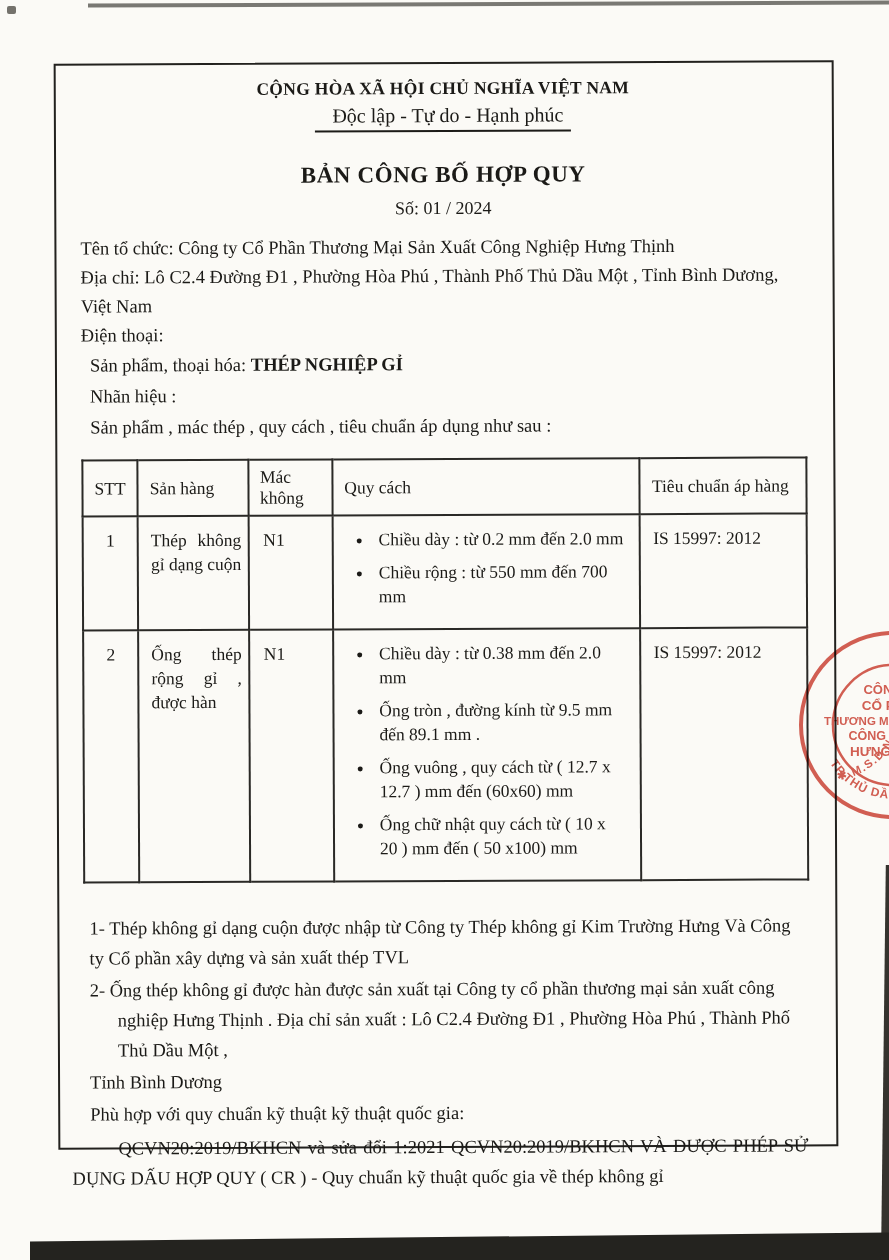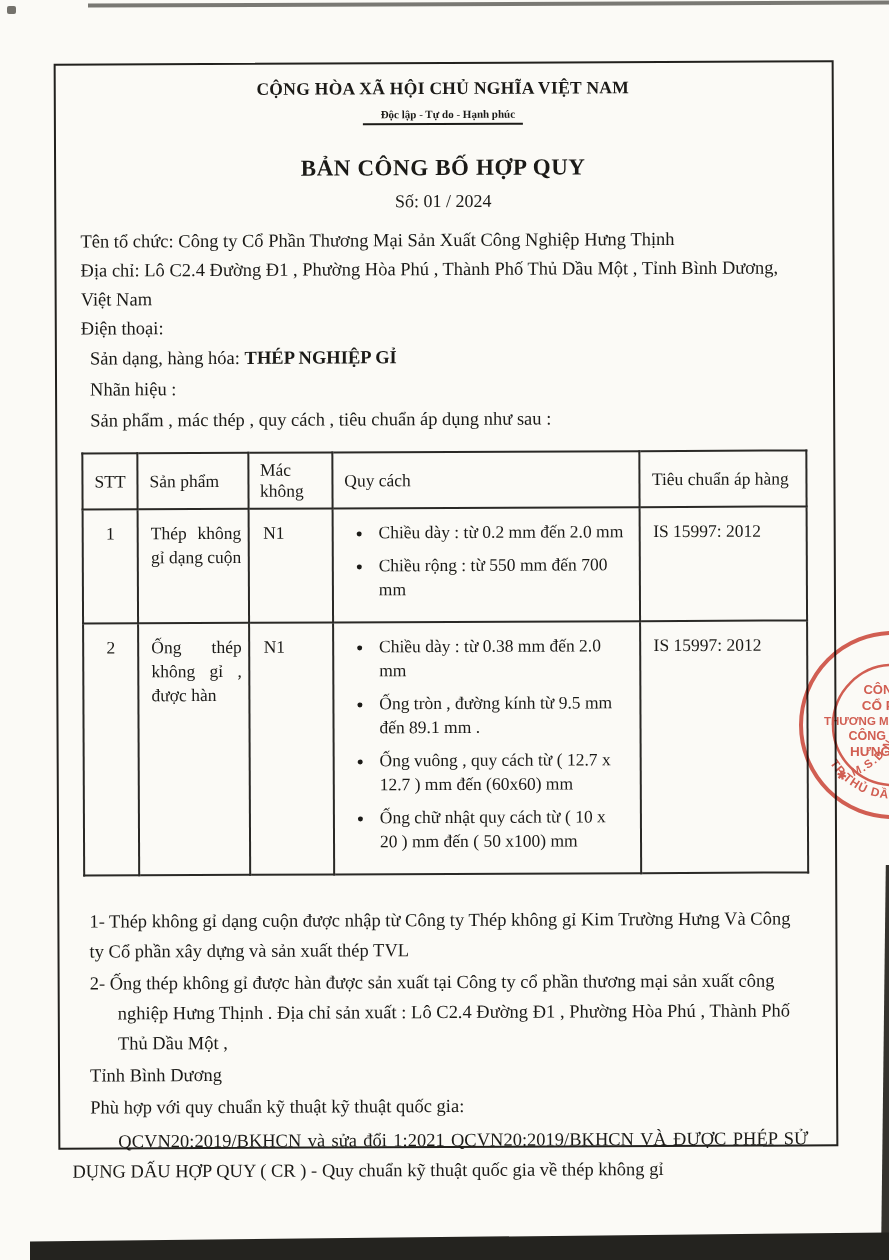--- a/index.html
+++ b/index.html
@@ -19,21 +19,21 @@
   .scan-bottom { position:absolute; left:30px; right:0; bottom:0; height:30px;
     background:#24231f; clip-path:polygon(0 38%,100% 8%,100% 100%,0 100%); }
   
   .border-box {
     position:absolute; left:56px; top:62px; width:780px; height:1086px;
     border:2px solid #22211e; padding:14px 26px 0 24px;
     transform:rotate(-0.25deg);
   }
   .nat1 { text-align:center; font-weight:bold; font-size:17.5px; letter-spacing:.3px; }
   .nat2-wrap { text-align:center; margin-top:5px; }
-  .nat2 { display:inline-block; font-weight:bold; font-size:11px;
+  .nat2 { display:inline-block; font-weight:normal; font-size:20px;
     border-bottom:2px solid #1c1b18; padding:0 8px 3px 18px; }
   .title { text-align:center; font-size:23px; font-weight:bold; letter-spacing:.6px; margin-top:30px; }
   .doc-number { text-align:center; font-size:18px; margin-top:10px; }
   .body-lines { margin-top:14px; }
   .line { font-size:18.5px; line-height:29px; }
   .line.indent { padding-left:9px; line-height:31px; }
   
   table { width:100%; border-collapse:collapse; margin-top:16px; font-size:17.5px; }
   th, td { border:2px solid #2a2926; vertical-align:top; }
   th { font-weight:normal; text-align:left; padding:6px 11px; height:44px; vertical-align:middle; }
@@ -70,58 +70,58 @@
       <span class="nat2">Độc lập - Tự do - Hạnh phúc</span>
     </div>
 
     <h1 class="title">BẢN CÔNG BỐ HỢP QUY</h1>
     <div class="doc-number">Số: 01 / 2024</div>
 
     <div class="body-lines">
       <p class="line">Tên tổ chức: Công ty Cổ Phần Thương Mại Sản Xuất Công Nghiệp Hưng Thịnh</p>
       <p class="line">Địa chỉ: Lô C2.4 Đường Đ1 , Phường Hòa Phú , Thành Phố Thủ Dầu Một , Tỉnh Bình Dương, Việt Nam</p>
       <p class="line">Điện thoại:</p>
-      <p class="line indent"><span>Sản dạng, hàng hóa: </span><strong>THÉP NGHIỆP GỈ</strong></p>
+      <p class="line indent"><span>Sản phẩm, thoại hóa: </span><strong>THÉP NGHIỆP GỈ</strong></p>
       <p class="line indent">Nhãn hiệu :</p>
       <p class="line indent">Sản phẩm , mác thép , quy cách , tiêu chuẩn áp dụng như sau :</p>
     </div>
 
     <table>
       <colgroup>
         <col style="width:6.5%">
           <col style="width:15.4%">
           <col style="width:11.7%">
           <col style="width:43.1%">
           <col style="width:23.3%">
       </colgroup>
       <thead>
         <tr>
           <th class="c-stt">STT</th>
-          <th class="c-sp">Sản phẩm</th>
+          <th class="c-sp">Sản hàng</th>
           <th class="c-mt">Mác không</th>
           <th class="c-qc">Quy cách</th>
           <th class="c-tc">Tiêu chuẩn áp hàng</th>
         </tr>
       </thead>
       <tbody>
         <tr>
           <td class="c-stt">1</td>
           <td class="c-sp">Thép không gỉ dạng cuộn</td>
           <td class="c-mt">N1</td>
           <td class="c-qc">
             <ul>
                 <li>Chiều dày : từ 0.2 mm đến 2.0 mm</li>
                 <li>Chiều rộng : từ 550 mm đến 700 mm</li>
               </ul>
           </td>
           <td class="c-tc">IS 15997: 2012</td>
         </tr>
         <tr>
           <td class="c-stt">2</td>
-          <td class="c-sp">Ống thép không gỉ , được hàn</td>
+          <td class="c-sp">Ống thép rộng gỉ , được hàn</td>
           <td class="c-mt">N1</td>
           <td class="c-qc">
             <ul>
                 <li>Chiều dày : từ 0.38 mm đến 2.0 mm</li>
                 <li>Ống tròn , đường kính từ 9.5 mm đến 89.1 mm .</li>
                 <li>Ống vuông , quy cách từ ( 12.7 x 12.7 ) mm đến (60x60) mm</li>
                 <li>Ống chữ nhật quy cách từ ( 10 x 20 ) mm đến ( 50 x100) mm</li>
               </ul>
           </td>
           <td class="c-tc">IS 15997: 2012</td>

